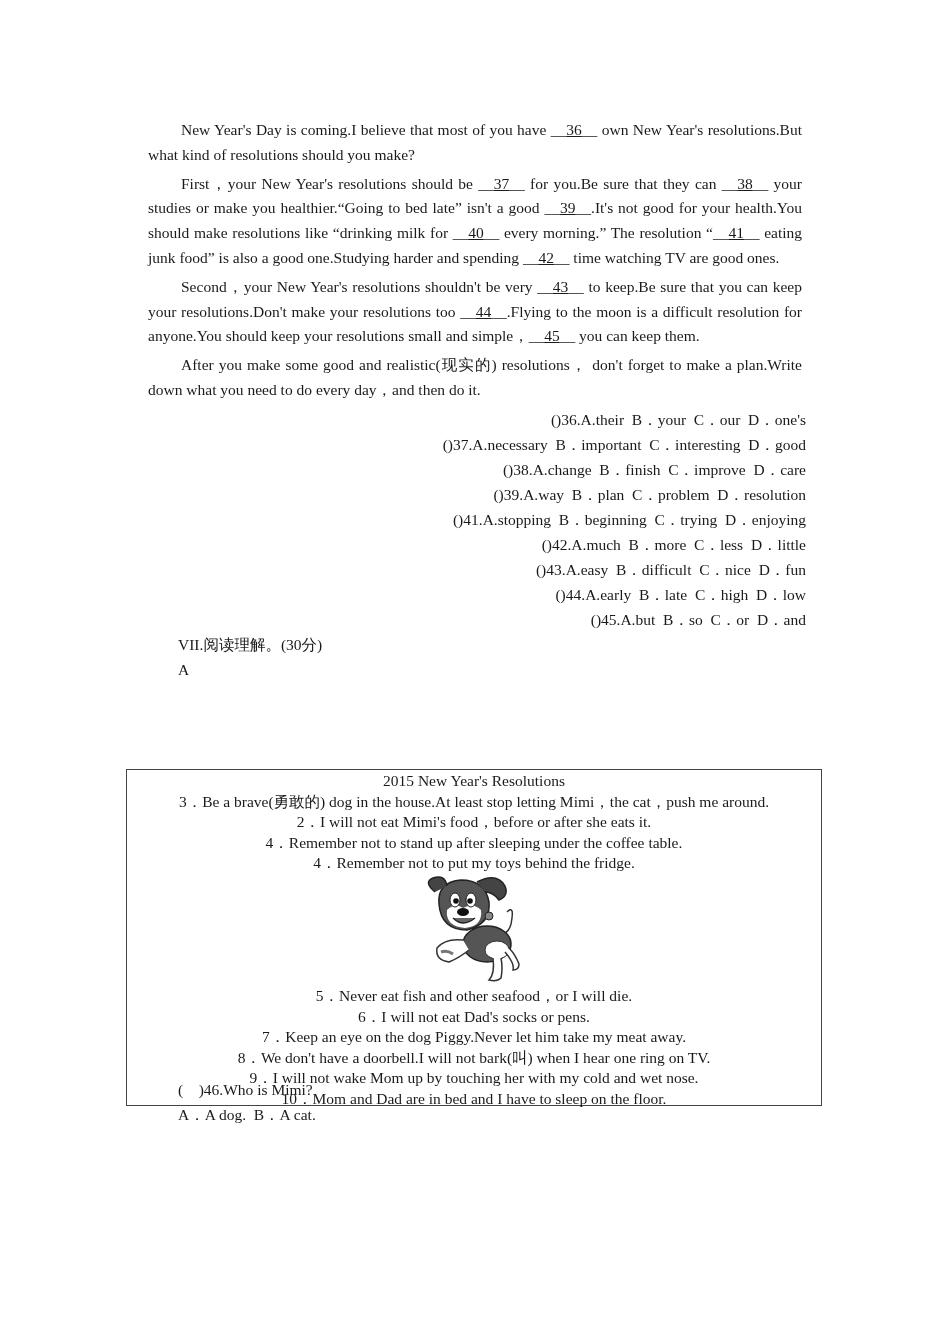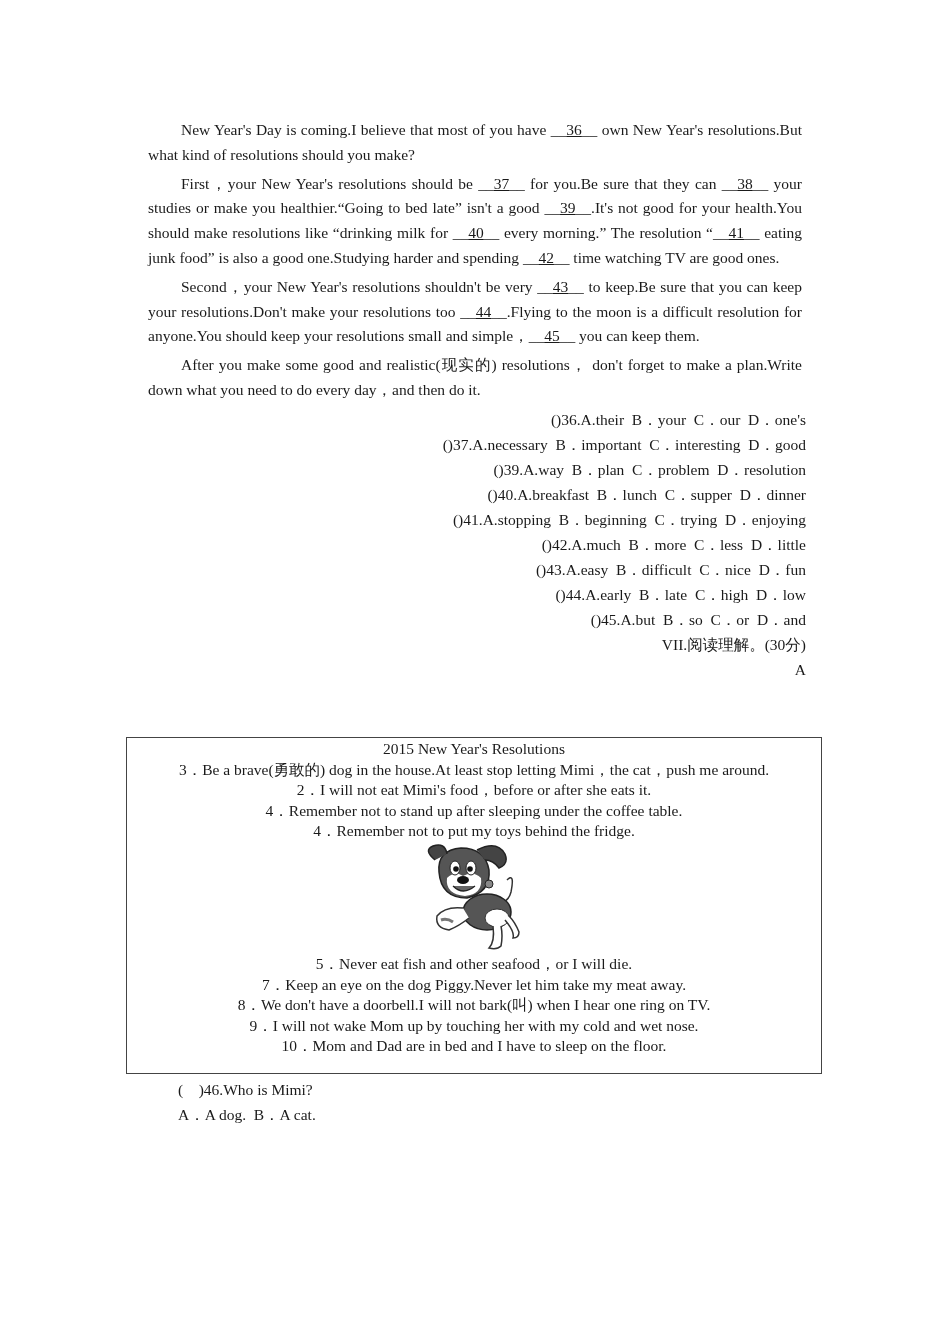--- a/index.html
+++ b/index.html
@@ -4,22 +4,22 @@
 <style>
   html, body { margin: 0; padding: 0; background: #ffffff; }
   body { width: 950px; height: 1344px; position: relative; overflow: hidden;
          font-family: "Liberation Serif", "DejaVu Serif", serif; color: #1a1a1a; font-size: 15.5px; }
   .page { position: absolute; left: 144px; top: 114px; width: 662px; }
   .para { text-align: justify; text-align-last: auto; line-height: 24.8px; margin: 4px; text-indent: 33px; }
   .para .blank { text-decoration: none; white-space: pre; }
   .blank-num { text-decoration: underline; }
   .opt { height: 25px; line-height: 25px; padding-left: 34px; white-space: pre; text-align: right; }
   .opt .paren { display: inline-block; width: 25px; }
-  .line { padding-left: 34px; height: 25px; line-height: 25px; white-space: pre; text-align: right; }
-  .box { position: absolute; left: 126px; top: 737px; width: 696px; height: 337px;
+  .line { padding-left: 34px; height: 25px; line-height: 25px; white-space: pre; }
+  .box { position: absolute; left: 126px; top: 769px; width: 696px; height: 337px;
          border: 1.3px solid #444; box-sizing: border-box; text-align: center; }
   .box-line { height: 20.6px; line-height: 20.6px; white-space: pre; }
   .box-title { margin-top: 1px; }
   .dog { width: 110px; height: 112px; margin: 0 auto; position: relative; }
   .after { position: absolute; left: 178px; top: 1077px; }
   .after .row { height: 25px; line-height: 25px; white-space: pre; }
 </style>
 </head>
 <body>
 
@@ -28,22 +28,22 @@
       <p class="para">New Year's Day is coming.I believe that most of you have <span class="blank">__<span class="blank-num">36</span>__</span> own New Year's resolutions.But what kind of resolutions should you make?</p>
       <p class="para">First，your New Year's resolutions should be <span class="blank">__<span class="blank-num">37</span>__</span> for you.Be sure that they can <span class="blank">__<span class="blank-num">38</span>__</span> your studies or make you healthier.“Going to bed late” isn't a good <span class="blank">__<span class="blank-num">39</span>__</span>.It's not good for your health.You should make resolutions like “drinking milk for <span class="blank">__<span class="blank-num">40</span>__</span> every morning.” The resolution “<span class="blank">__<span class="blank-num">41</span>__</span> eating junk food” is also a good one.Studying harder and spending <span class="blank">__<span class="blank-num">42</span>__</span> time watching TV are good ones.</p>
       <p class="para">Second，your New Year's resolutions shouldn't be very <span class="blank">__<span class="blank-num">43</span>__</span> to keep.Be sure that you can keep your resolutions.Don't make your resolutions too <span class="blank">__<span class="blank-num">44</span>__</span>.Flying to the moon is a difficult resolution for anyone.You should keep your resolutions small and simple，<span class="blank">__<span class="blank-num">45</span>__</span> you can keep them.</p>
       <p class="para">After you make some good and realistic(现实的) resolutions， don't forget to make a plan.Write down what you need to do every day，and then do it.</p>
     </div>
 
   <div style="margin-top:0px;">
     <div id="qlist">
         <div class="opt"><span class="paren">(</span><span>)36.A.their  B．your  C．our  D．one's</span></div>
         <div class="opt"><span class="paren">(</span><span>)37.A.necessary  B．important  C．interesting  D．good</span></div>
+        <div class="opt"><span class="paren">(</span><span>)38.A.change  B．finish  C．improve  D．care</span></div>
         <div class="opt"><span class="paren">(</span><span>)39.A.way  B．plan  C．problem  D．resolution</span></div>
-        <div class="opt"><span class="paren">(</span><span>)40.A.breakfast  B．lunch  C．supper  D．dinner</span></div>
         <div class="opt"><span class="paren">(</span><span>)41.A.stopping  B．beginning  C．trying  D．enjoying</span></div>
         <div class="opt"><span class="paren">(</span><span>)42.A.much  B．more  C．less  D．little</span></div>
         <div class="opt"><span class="paren">(</span><span>)43.A.easy  B．difficult  C．nice  D．fun</span></div>
         <div class="opt"><span class="paren">(</span><span>)44.A.early  B．late  C．high  D．low</span></div>
         <div class="opt"><span class="paren">(</span><span>)45.A.but  B．so  C．or  D．and</span></div>
       </div>
   </div>
 
   <div class="line">VII.阅读理解。(30分)</div>
   <div class="line">A</div>
@@ -84,20 +84,21 @@
 
       <ellipse cx="44" cy="38" rx="6" ry="4" fill="#111"></ellipse>
 
       <path d="M34 44 Q44 54 56 44" fill="#666" stroke="#222" stroke-width="1.2"></path>
 
       <circle cx="70" cy="42" r="4" fill="#888" stroke="#222" stroke-width="1"></circle>
     </svg>
   </div>
 
   <div class="box-line">5．Never eat fish and other seafood，or I will die.</div>
+  <div class="box-line">6．I will not eat Dad's socks or pens.</div>
   <div class="box-line">7．Keep an eye on the dog Piggy.Never let him take my meat away.</div>
   <div class="box-line">8．We don't have a doorbell.I will not bark(叫) when I hear one ring on TV.</div>
   <div class="box-line">9．I will not wake Mom up by touching her with my cold and wet nose.</div>
   <div class="box-line">10．Mom and Dad are in bed and I have to sleep on the floor.</div>
 </div>
 
 <div class="after">
   <div class="row">(    )46.Who is Mimi?</div>
   <div class="row">A．A dog.  B．A cat.</div>
 </div>

